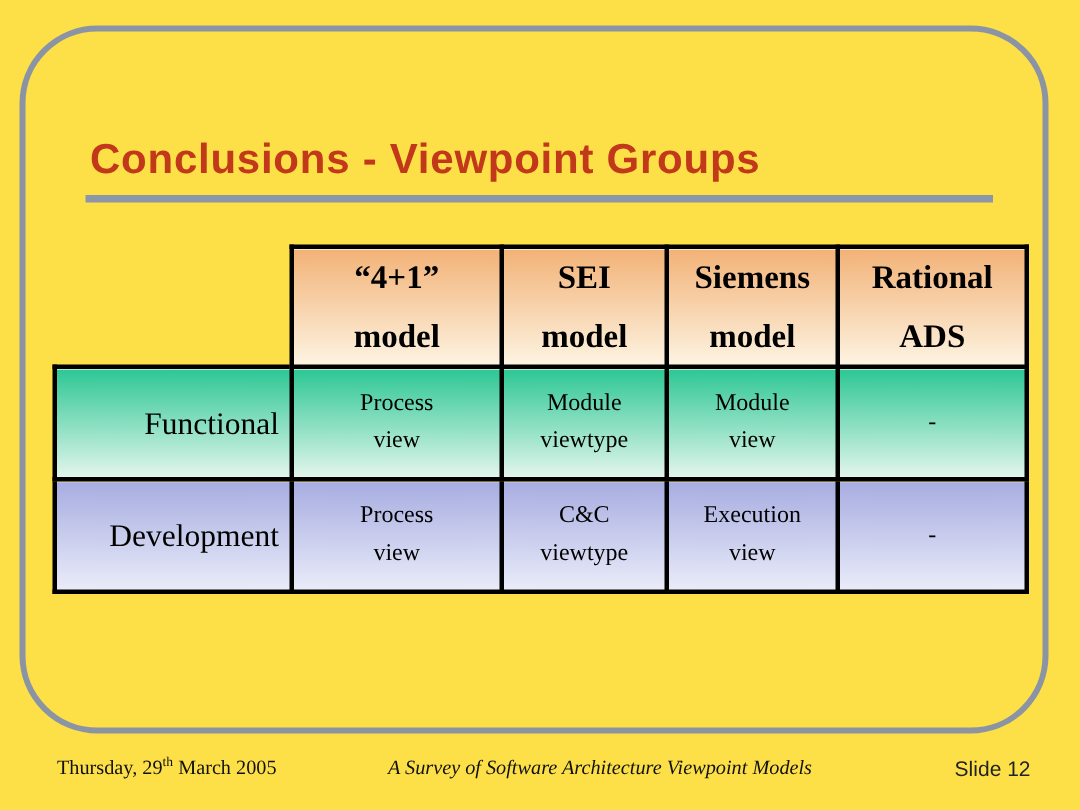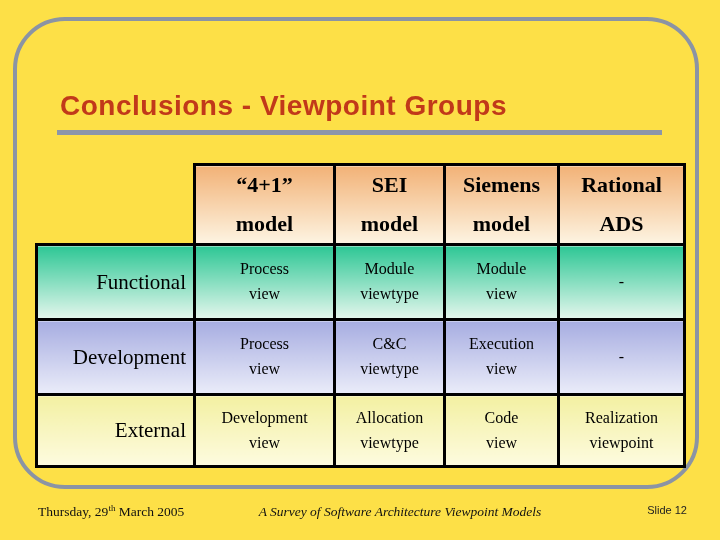--- a/index.html
+++ b/index.html
@@ -116,21 +116,21 @@
     font-size: 13.5px;
     color: #111111;
     white-space: nowrap;
     font-style: italic;
   }
   .footer-slide {
     position: absolute;
     right: 33px;
     top: 504px;
     font-family: "Liberation Sans", sans-serif;
-    font-size: 11px;
+    font-size: 14px;
     color: #222222;
     white-space: nowrap;
   }
 </style>
 </head>
 <body>
 
 <div class="canvas">
 
   <div class="slide-frame"></div>
@@ -171,31 +171,20 @@
       <tr class="datarow row-behavioural">
         <td class="rowlabel">Development</td>
         <td class="cell">Process
 view</td>
         <td class="cell">C&amp;C
 viewtype</td>
         <td class="cell">Execution
 view</td>
         <td class="cell">-</td>
       </tr>
-      <tr class="datarow last row-external">
-        <td class="rowlabel">External</td>
-        <td class="cell">Development
-view</td>
-        <td class="cell">Allocation
-viewtype</td>
-        <td class="cell">Code
-view</td>
-        <td class="cell">Realization
-viewpoint</td>
-      </tr>
     </tbody>
   </table>
 
   <div class="footer-date"><span>Thursday, 29</span><sup>th</sup><span> March 2005</span></div>
 
   <div class="footer-title">A Survey of Software Architecture Viewpoint Models</div>
 
   <div class="footer-slide">Slide 12</div>
 
 </div>

